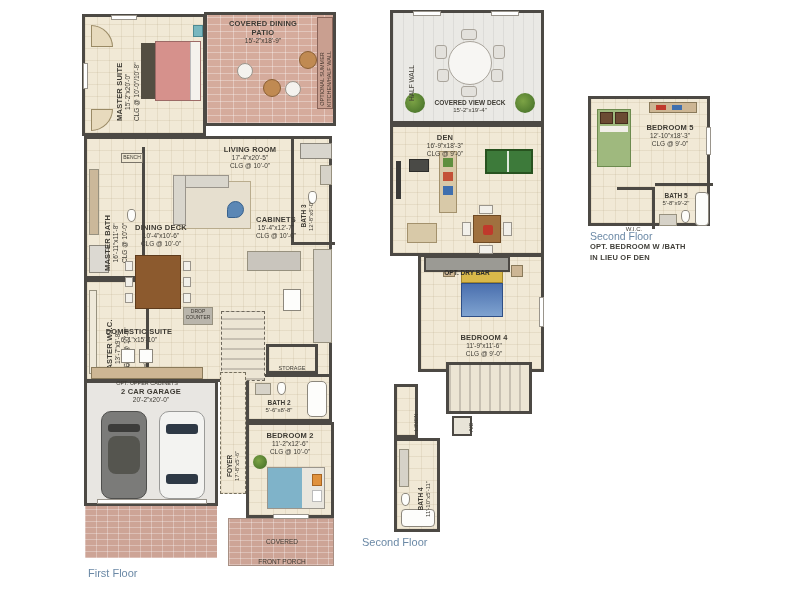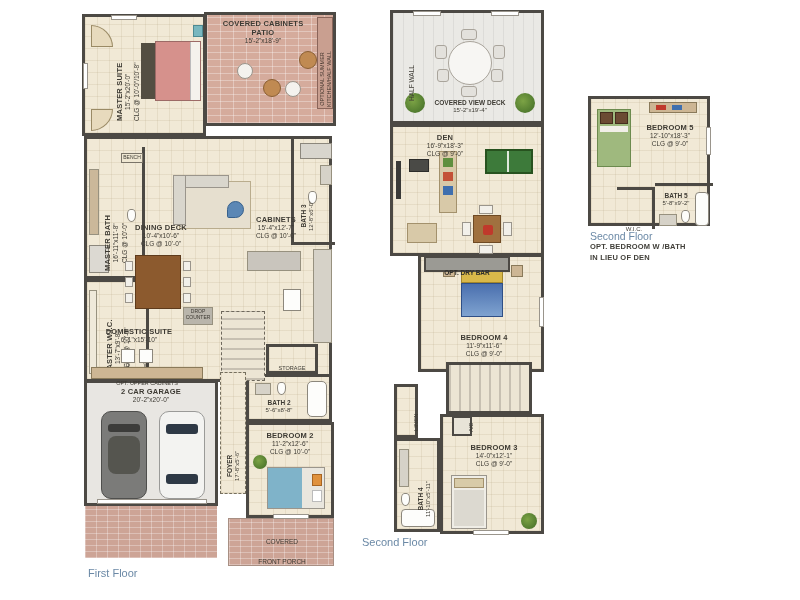--- a/index.html
+++ b/index.html
@@ -47,36 +47,41 @@
       <div class="abs" style="left:6px;top:92px;width:22px;height:22px;background:#e7dabd;border:1px solid #9a8a65;border-radius:0 0 100% 0;z-index:2"></div>
       <div class="vlbl" style="left:30px;top:104px">
         <span class="nm">MASTER SUITE</span>
         <span class="dm">15'-2"x20'-0"</span>
         <span class="dm">CLG @ 10'-0"/10'-8"</span>
       </div>
     </div>
 
     <div class="room brick" style="left:126px;top:2px;width:132px;height:114px">
       <div class="lbl" style="left:12px;top:4px;width:88px">
-        <span class="nm">COVERED CABINETS PATIO</span>
+        <span class="nm">COVERED DINING PATIO</span>
         <span class="dm">15'-2"x18'-9"</span>
       </div>
       <div class="abs" style="left:30px;top:48px;width:16px;height:16px;border-radius:50%;background:#f4f2ee;border:1px solid #9a958c;z-index:3"></div>
       <div class="abs" style="left:78px;top:66px;width:16px;height:16px;border-radius:50%;background:#f4f2ee;border:1px solid #9a958c;z-index:3"></div>
       <div class="abs" style="left:56px;top:64px;width:18px;height:18px;border-radius:50%;background:#c08a52;border:1px solid #8a5f33;z-index:3"></div>
       <div class="abs" style="left:92px;top:36px;width:18px;height:18px;border-radius:50%;background:#c08a52;border:1px solid #8a5f33;z-index:3"></div>
       <div class="abs" style="left:110px;top:2px;width:16px;height:92px;background:#c99f90;border:1px solid #8a655a;z-index:3"></div>
       <div class="vlbl" style="left:112px;top:92px;font-size:5.5px;color:#463830">
         <span style="display:block">OPTIONAL SUMMER</span>
         <span style="display:block">KITCHEN/HALF WALL</span>
       </div>
     </div>
 
     <div class="room beige" style="left:6px;top:126px;width:248px;height:246px">
 
+      <div class="lbl" style="left:105px;top:6px;width:116px">
+        <span class="nm">LIVING ROOM</span>
+        <span class="dm">17'-4"x20'-5"</span>
+        <span class="dm">CLG @ 10'-0"</span>
+      </div>
       <div class="abs" style="left:92px;top:42px;width:72px;height:48px;background:#e6dfcf;border:1px solid #b9ac8d;z-index:2"></div>
       <div class="abs" style="left:86px;top:36px;width:56px;height:13px;background:#d9d6cd;border:1px solid #9a958c;z-index:3"></div>
       <div class="abs" style="left:86px;top:36px;width:13px;height:50px;background:#d9d6cd;border:1px solid #9a958c;z-index:3"></div>
       <div class="abs" style="left:140px;top:62px;width:17px;height:17px;border-radius:50% 50% 50% 10%;background:#5b87b5;border:1px solid #38618c;z-index:3"></div>
 
       <div class="abs" style="left:0;top:8px;width:58px;height:132px;border-right:3px solid #4c4944;border-bottom:3px solid #4c4944;z-index:2">
         <div class="cntr" style="left:2px;top:22px;width:10px;height:66px;background:#cbb89a"></div>
         <div class="fixt" style="left:40px;top:62px;width:9px;height:13px;border-radius:40% 40% 50% 50%"></div>
         <div class="fixt" style="left:2px;top:98px;width:20px;height:28px;background:#dcd9d2"></div>
         <div class="abs" style="left:34px;top:6px;width:22px;height:10px;background:#efe7d2;border:1px solid #7a7468"></div>
@@ -287,33 +292,20 @@
     <div class="room beige" style="left:4px;top:428px;width:46px;height:94px">
       <div class="cntr" style="left:2px;top:8px;width:10px;height:38px"></div>
       <div class="fixt" style="left:4px;top:52px;width:9px;height:13px;border-radius:40% 40% 50% 50%"></div>
       <div class="fixt" style="left:4px;top:68px;width:34px;height:18px;border-radius:4px"></div>
       <div class="vlbl" style="left:20px;top:76px">
         <span class="nm2">BATH 4</span>
         <span class="dm2">11'-10"x5'-11"</span>
       </div>
     </div>
 
-    <div class="room beige" style="left:50px;top:404px;width:104px;height:120px">
-      <div class="lbl" style="left:8px;top:26px;width:86px">
-        <span class="nm">BEDROOM 3</span>
-        <span class="dm">14'-0"x12'-1"</span>
-        <span class="dm">CLG @ 9'-0"</span>
-      </div>
-      <div class="abs" style="left:8px;top:58px;width:36px;height:54px;background:#efede6;border:1px solid #9a958c;z-index:3">
-        <div class="abs" style="left:2px;top:2px;width:30px;height:10px;background:#d8cba8;border:1px solid #a3916c"></div>
-        <div class="abs" style="left:2px;top:14px;width:30px;height:36px;background:#dcd9d0"></div>
-      </div>
-      <div class="plant" style="left:78px;top:96px;width:16px;height:16px"></div>
-      <div class="win" style="left:30px;top:113px;width:36px;height:5px"></div>
-    </div>
   </div>
 
   <div class="caption" style="left:362px;top:536px">Second Floor</div>
 
   <div class="abs" style="left:588px;top:96px;width:122px;height:130px">
     <div class="room beige" style="left:0;top:0;width:122px;height:130px">
       <div class="abs" style="left:6px;top:10px;width:34px;height:58px;background:#9fb97e;border:1px solid #6c8a4e;z-index:3">
         <div class="abs" style="left:2px;top:2px;width:13px;height:12px;background:#6b4a33;border:1px solid #452d1d"></div>
         <div class="abs" style="left:17px;top:2px;width:13px;height:12px;background:#6b4a33;border:1px solid #452d1d"></div>
         <div class="abs" style="left:2px;top:16px;width:28px;height:6px;background:#f1efe8"></div>

